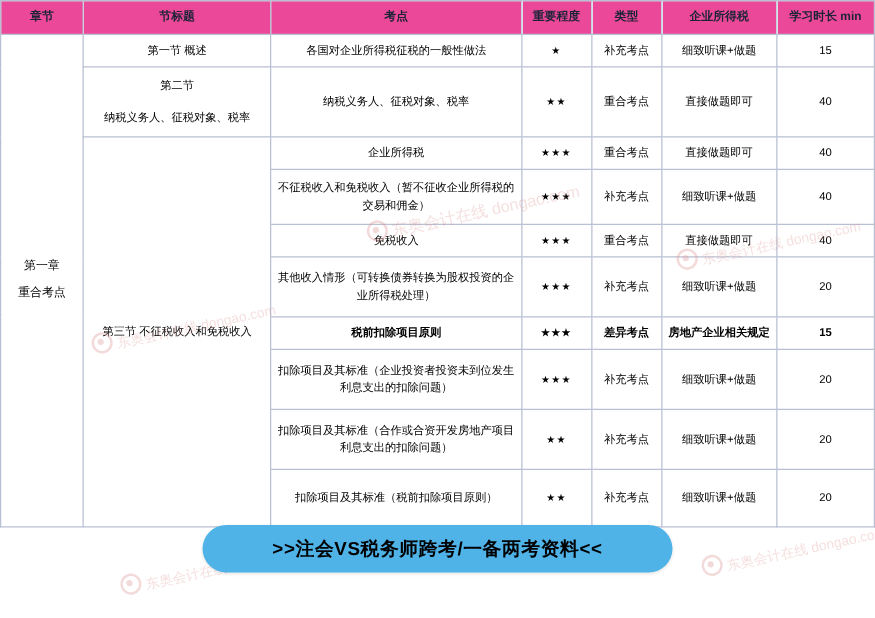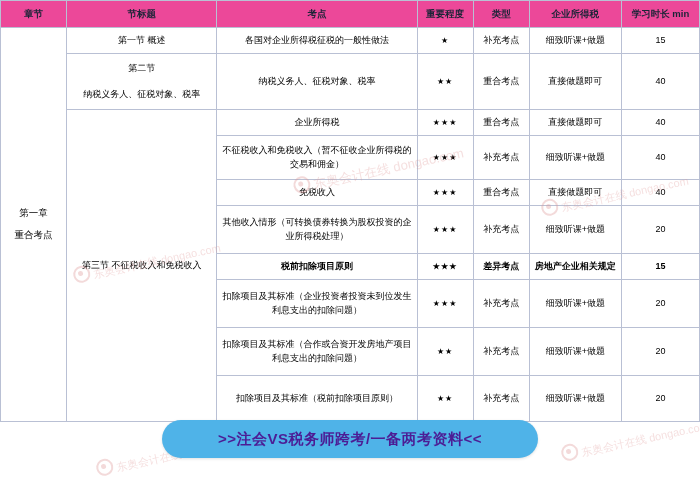--- a/index.html
+++ b/index.html
@@ -99,21 +99,21 @@
 
   
   .banner {
     position: absolute;
     left: 162px;
     top: 420px;
     width: 376px;
     height: 38px;
     background: #4fb3e8;
     border-radius: 19px;
-    color: #4c1d95;
+    color: #000000;
     font-size: 15px;
     font-weight: bold;
     display: flex;
     align-items: center;
     justify-content: center;
     letter-spacing: 0.5px;
     box-shadow: 0 1px 3px rgba(0,0,0,0.12);
   }
 </style>
 </head>

